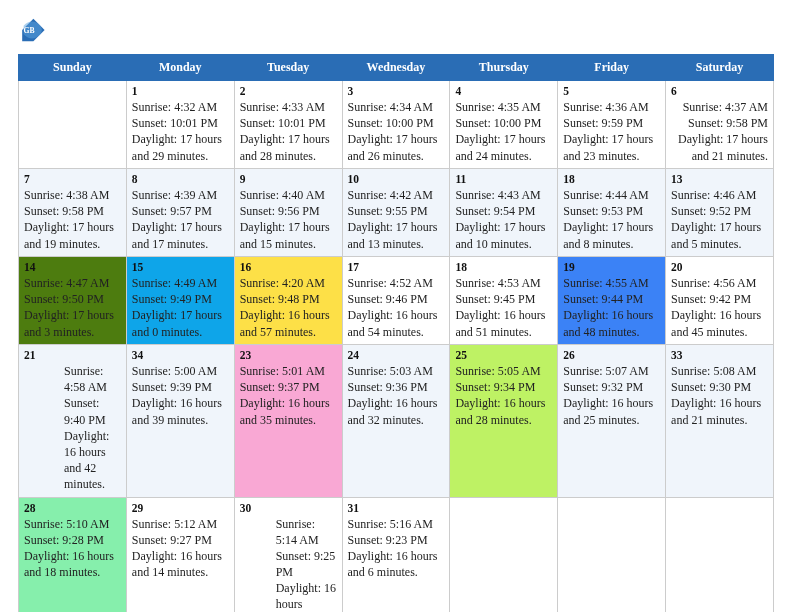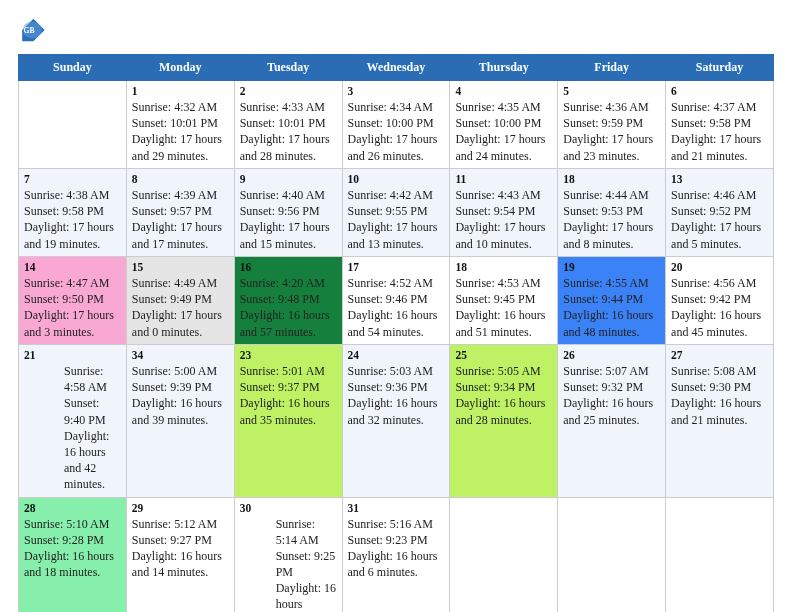--- a/index.html
+++ b/index.html
@@ -166,21 +166,21 @@
           </td>
           <td style="background: rgb(255, 255, 255);">
             <div class="day-num">5</div>
             <div class="day-info" style="white-space: pre-line;">Sunrise: 4:36 AM
 Sunset: 9:59 PM
 Daylight: 17 hours
 and 23 minutes.</div>
           </td>
           <td style="background: rgb(255, 255, 255);">
             <div class="day-num">6</div>
-            <div class="day-info" style="white-space: pre-line;">Sunrise: 4:37 AM
+            <div class="day-info" style="white-space: pre-line; text-align: right;">Sunrise: 4:37 AM
 Sunset: 9:58 PM
 Daylight: 17 hours
 and 21 minutes.</div>
           </td>
         </tr>
         <tr>
           <td style="background: rgb(240, 245, 251);">
             <div class="day-num">7</div>
             <div class="day-info" style="white-space: pre-line;">Sunrise: 4:38 AM
 Sunset: 9:58 PM
@@ -224,35 +224,35 @@
           </td>
           <td style="background: rgb(240, 245, 251);">
             <div class="day-num">13</div>
             <div class="day-info" style="white-space: pre-line;">Sunrise: 4:46 AM
 Sunset: 9:52 PM
 Daylight: 17 hours
 and 5 minutes.</div>
           </td>
         </tr>
         <tr>
-          <td style="background: #f9a8d4;">
+          <td style="background: #4d7c0f;">
             <div class="day-num">14</div>
             <div class="day-info" style="white-space: pre-line;">Sunrise: 4:47 AM
 Sunset: 9:50 PM
 Daylight: 17 hours
 and 3 minutes.</div>
           </td>
-          <td style="background: #e5e5e5;">
+          <td style="background: #0ea5e9;">
             <div class="day-num">15</div>
             <div class="day-info" style="white-space: pre-line;">Sunrise: 4:49 AM
 Sunset: 9:49 PM
 Daylight: 17 hours
 and 0 minutes.</div>
           </td>
-          <td style="background: #15803d; margin-left: 8px;">
+          <td style="background: #fde047; margin-left: 8px;">
             <div class="day-num">16</div>
             <div class="day-info" style="white-space: pre-line;">Sunrise: 4:20 AM
 Sunset: 9:48 PM
 Daylight: 16 hours
 and 57 minutes.</div>
           </td>
           <td style="background: rgb(255, 255, 255);">
             <div class="day-num">17</div>
             <div class="day-info" style="white-space: pre-line;">Sunrise: 4:52 AM
 Sunset: 9:46 PM
@@ -289,21 +289,21 @@
 Daylight: 16 hours
 and 42 minutes.</div>
           </td>
           <td style="background: rgb(240, 245, 251);">
             <div class="day-num">34</div>
             <div class="day-info" style="white-space: pre-line;">Sunrise: 5:00 AM
 Sunset: 9:39 PM
 Daylight: 16 hours
 and 39 minutes.</div>
           </td>
-          <td style="background: #bef264;">
+          <td style="background: #f9a8d4;">
             <div class="day-num">23</div>
             <div class="day-info" style="white-space: pre-line;">Sunrise: 5:01 AM
 Sunset: 9:37 PM
 Daylight: 16 hours
 and 35 minutes.</div>
           </td>
           <td style="background: rgb(240, 245, 251);">
             <div class="day-num">24</div>
             <div class="day-info" style="white-space: pre-line;">Sunrise: 5:03 AM
 Sunset: 9:36 PM
@@ -318,21 +318,21 @@
 and 28 minutes.</div>
           </td>
           <td style="background: rgb(240, 245, 251);">
             <div class="day-num">26</div>
             <div class="day-info" style="white-space: pre-line;">Sunrise: 5:07 AM
 Sunset: 9:32 PM
 Daylight: 16 hours
 and 25 minutes.</div>
           </td>
           <td style="background: rgb(240, 245, 251);">
-            <div class="day-num">27</div>
+            <div class="day-num">33</div>
             <div class="day-info" style="white-space: pre-line;">Sunrise: 5:08 AM
 Sunset: 9:30 PM
 Daylight: 16 hours
 and 21 minutes.</div>
           </td>
         </tr>
         <tr>
           <td style="background: #86efac;">
             <div class="day-num">28</div>
             <div class="day-info" style="white-space: pre-line;">Sunrise: 5:10 AM

